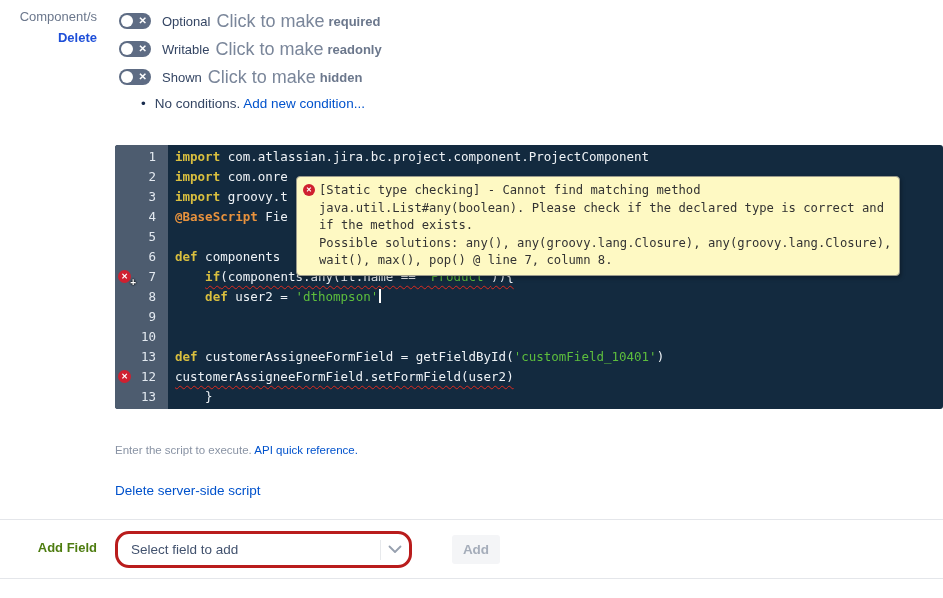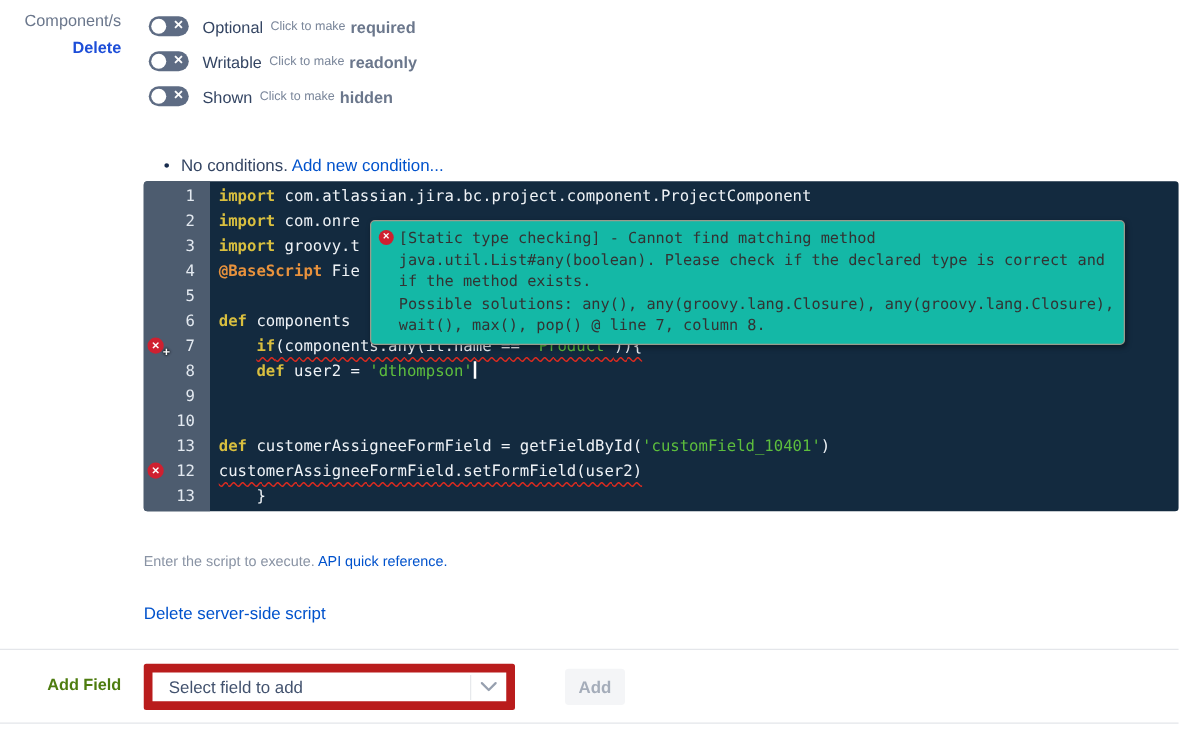--- a/index.html
+++ b/index.html
@@ -11,25 +11,25 @@
   .field-name{color:#6b778c;font-size:13px;line-height:17px;}
   .delete-link{color:#1d4ed8;font-size:13px;font-weight:600;display:inline-block;margin-top:5px;cursor:pointer;text-decoration:none;}
 
   
   .toggles{position:absolute;left:119px;top:7px;}
   .toggle-row{display:flex;align-items:center;height:28px;}
   .toggle{width:32px;height:16px;background:#5e6c84;border-radius:9px;position:relative;flex:none;cursor:pointer;}
   .knob{position:absolute;left:2px;top:2px;width:12px;height:12px;background:#fff;border-radius:50%;}
   .tx{position:absolute;right:4px;top:0;color:#fff;font-size:10px;font-weight:700;line-height:16px;}
   .t-label{font-size:13px;color:#344563;margin-left:11px;}
-  .t-hint{font-size:10px;color:#7a869a;margin-left:6px;}
+  .t-hint{font-size:18px;color:#7a869a;margin-left:6px;}
   .t-strong{font-size:13px;color:#6b778c;font-weight:700;margin-left:4px;}
 
   
-  .conditions{position:absolute;left:131px;top:96px;font-size:13.5px;color:#344563;margin-top:29px;}
+  .conditions{position:absolute;left:141px;top:96px;font-size:13.5px;color:#344563;}
   .bullet{margin-right:9px;color:#172b4d;}
   .cond-link{color:#0052cc;cursor:pointer;text-decoration:none;}
 
   
   .editor{position:absolute;left:115px;top:145px;width:828px;height:264px;background:#132a3f;border-radius:3px;
           display:flex;font-family:"DejaVu Sans Mono",monospace;font-size:12.5px;}
   .gutter{width:53px;flex:none;background:#4d5c6f;border-radius:3px 0 0 3px;padding-top:2px;box-sizing:border-box;}
   .g-line{height:20px;line-height:20px;position:relative;color:#e3e9f0;text-align:right;padding-right:12px;box-sizing:border-box;}
   .err-ic{position:absolute;left:3px;top:3px;width:13px;height:13px;background:#cf2030;border-radius:50%;color:#fff;
           font-size:8px;line-height:13px;text-align:center;font-weight:700;font-family:"Liberation Sans",sans-serif;cursor:pointer;}
@@ -37,39 +37,39 @@
   .code{flex:1;padding:2px 0 0 7px;white-space:pre;overflow:hidden;color:#eef2f6;}
   .c-line{height:20px;line-height:20px;}
   .tk-kw{color:#d9bf3f;font-weight:700;}
   .tk-ann{color:#e8923d;font-weight:700;}
   .tk-str{color:#5dbe3d;}
   .tk-plain{color:#eef2f6;}
   .sq{text-decoration-line:underline;text-decoration-style:wavy;text-decoration-color:#e02a1e;text-decoration-thickness:1px;text-underline-offset:4px;}
   .caret{display:inline-block;width:1.5px;height:14px;background:#fff;vertical-align:-2px;margin-left:1px;}
 
   
-  .tooltip{position:absolute;left:181px;top:31px;width:604px;box-sizing:border-box;background:#14b8a6;border:1px solid #9a9a8c;
+  .tooltip{position:absolute;left:181px;top:31px;width:604px;box-sizing:border-box;background:#fef9c3;border:1px solid #9a9a8c;
            border-radius:4px;box-shadow:1px 2px 4px rgba(0,0,0,.35);padding:5px 6px;display:flex;gap:4px;z-index:5;
            font-family:"DejaVu Sans Mono",monospace;font-size:12.2px;line-height:17.5px;color:#333;}
   .tt-icon{flex:none;width:12px;height:12px;margin-top:2px;background:#cf2030;border-radius:50%;color:#fff;font-size:7px;
            line-height:12px;text-align:center;font-weight:700;font-family:"Liberation Sans",sans-serif;}
   .tt-text{white-space:pre;}
 
   
   .hint-row{position:absolute;left:115px;top:444px;font-size:11.5px;color:#8993a4;}
   .hint-link{color:#0052cc;cursor:pointer;text-decoration:none;}
   .del-script{position:absolute;left:115px;top:483px;font-size:13.5px;color:#0052cc;cursor:pointer;text-decoration:none;}
 
   .divider{position:absolute;left:0;width:943px;height:0;border-top:1px solid #e4e6ea;}
   .d1{top:519px;} .d2{top:578px;}
 
   
   .af-label{position:absolute;left:0;top:540px;width:97px;text-align:right;font-size:13px;font-weight:700;color:#4d7c0f;}
-  .select{position:absolute;left:115px;top:531px;width:297px;height:37px;box-sizing:border-box;border:7px solid #b91c1c;
-          border-radius:2px;display:flex;align-items:center;padding-left:13px;background:#fff;cursor:pointer;}
+  .select{position:absolute;left:115px;top:531px;width:297px;height:37px;box-sizing:border-box;border:3px solid #b91c1c;
+          border-radius:14px;display:flex;align-items:center;padding-left:13px;background:#fff;cursor:pointer;}
   .placeholder{font-size:13.5px;color:#42526e;}
   .sel-sep{width:1px;height:20px;background:#e7e9ec;margin-left:auto;}
   .chev{width:28px;display:flex;align-items:center;justify-content:center;}
   .add-btn{position:absolute;left:452px;top:535px;width:48px;height:29px;background:#f4f5f7;border:none;border-radius:3px;
            color:#a5adba;font-size:13.5px;font-weight:600;font-family:"Liberation Sans",sans-serif;}
 </style>
 </head>
 <body>
 
 <div class="page">

